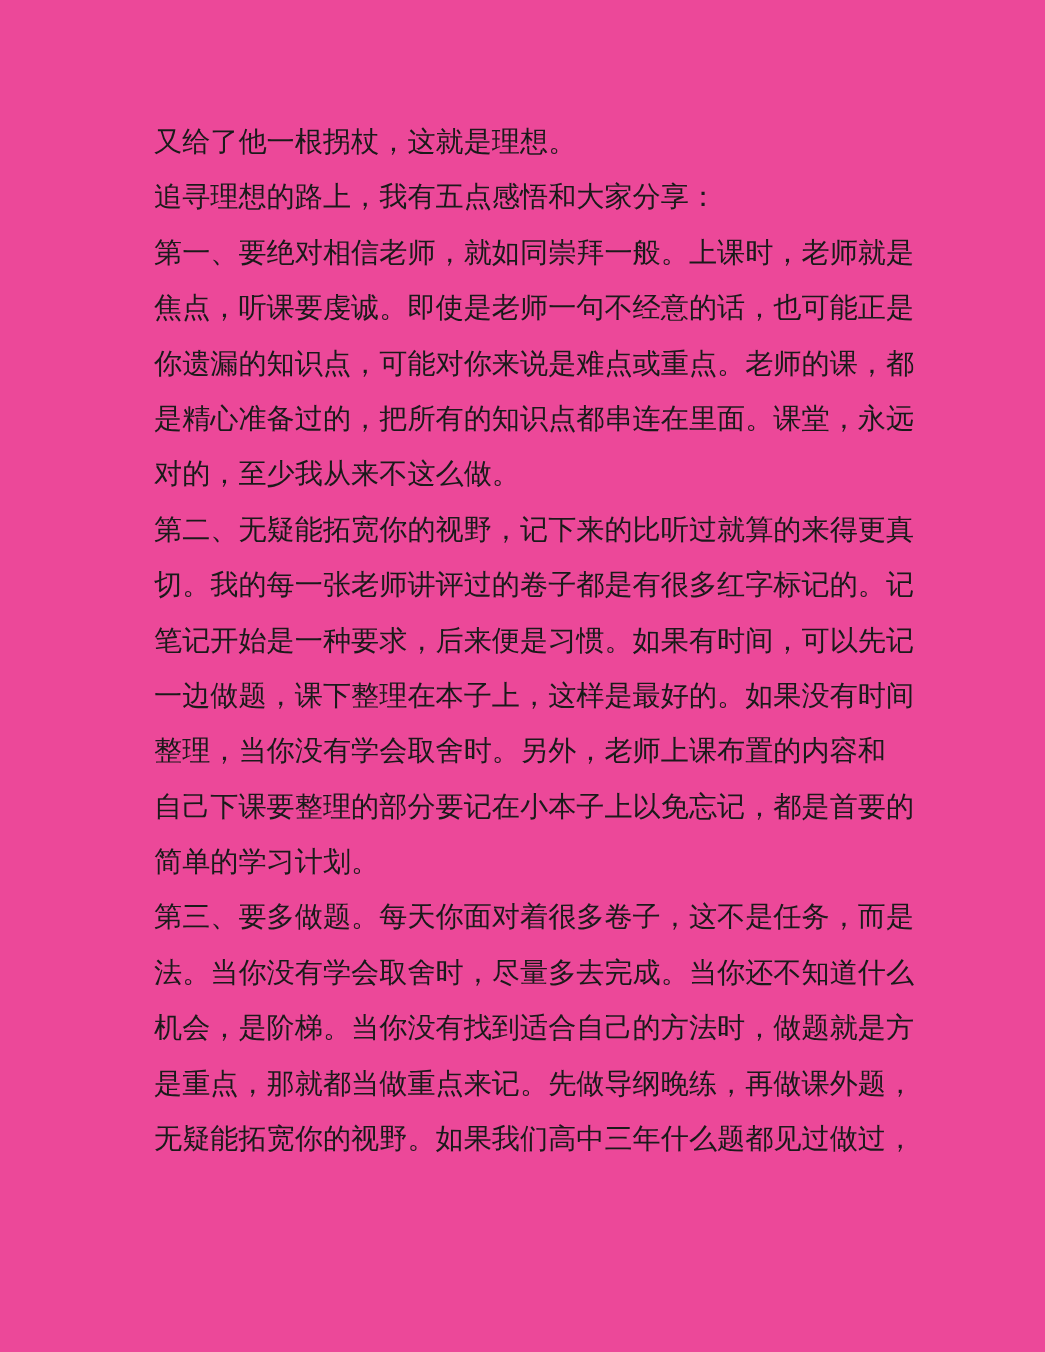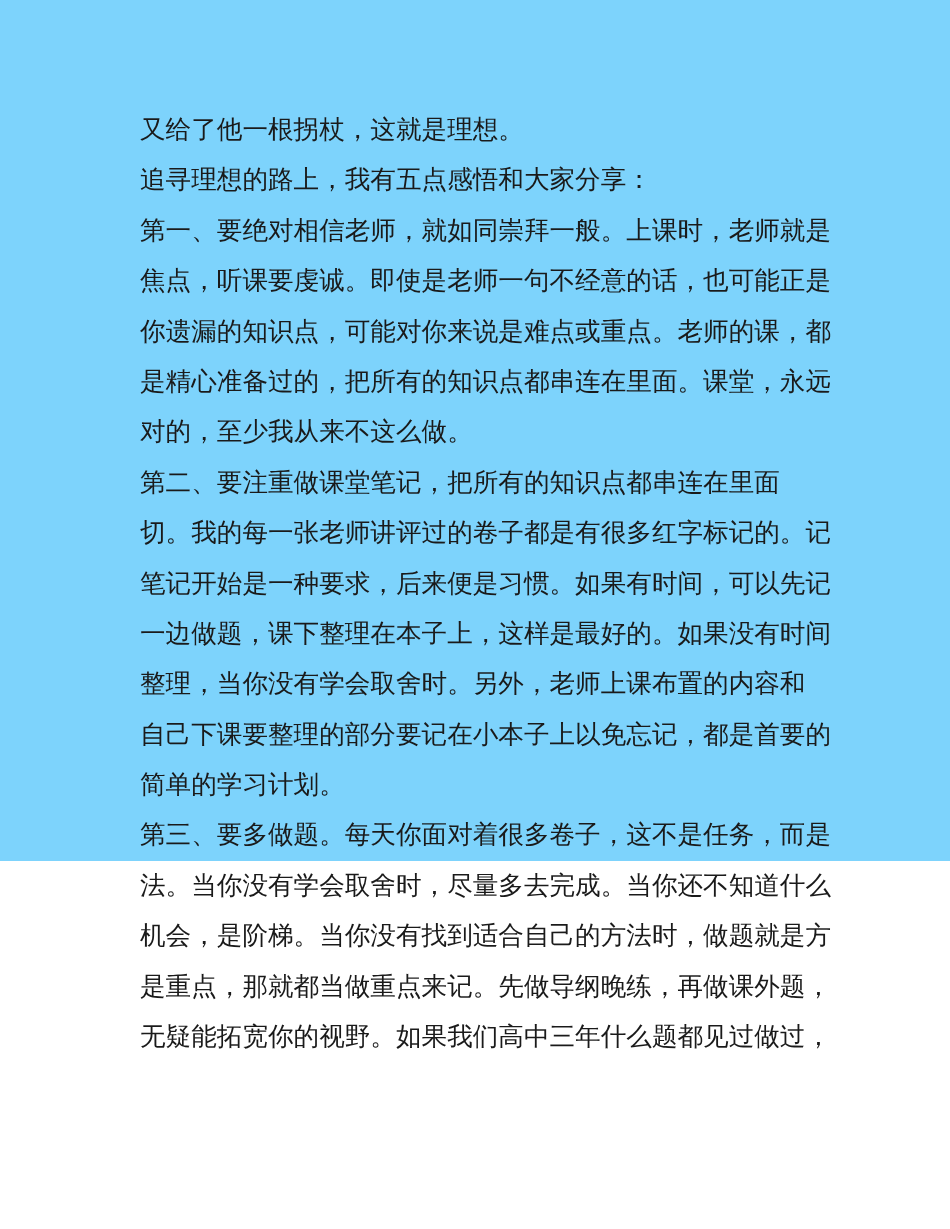--- a/index.html
+++ b/index.html
@@ -11,22 +11,22 @@
     width: 950px;
     height: 1229px;
     position: relative;
     overflow: hidden;
   }
   .page {
     position: absolute;
     left: 0;
     top: 0;
     width: 950px;
-    height: 861px;
-    background: #7dd3fc;
+    height: 1229px;
+    background: #ec4899;
   }
   .content {
     position: absolute;
     left: 140px;
     top: 104px;
     width: 680px;
   }
   .line {
     display: block;
     height: 50.4px;
@@ -43,21 +43,21 @@
 
 <div class="page">
   <div class="content">
     <span class="line">又给了他一根拐杖，这就是理想。</span>
     <span class="line">追寻理想的路上，我有五点感悟和大家分享：</span>
     <span class="line">第一、要绝对相信老师，就如同崇拜一般。上课时，老师就是</span>
     <span class="line">焦点，听课要虔诚。即使是老师一句不经意的话，也可能正是</span>
     <span class="line">你遗漏的知识点，可能对你来说是难点或重点。老师的课，都</span>
     <span class="line">是精心准备过的，把所有的知识点都串连在里面。课堂，永远</span>
     <span class="line">对的，至少我从来不这么做。</span>
-    <span class="line">第二、要注重做课堂笔记，把所有的知识点都串连在里面</span>
+    <span class="line">第二、无疑能拓宽你的视野，记下来的比听过就算的来得更真</span>
     <span class="line">切。我的每一张老师讲评过的卷子都是有很多红字标记的。记</span>
     <span class="line">笔记开始是一种要求，后来便是习惯。如果有时间，可以先记</span>
     <span class="line">一边做题，课下整理在本子上，这样是最好的。如果没有时间</span>
     <span class="line">整理，当你没有学会取舍时。另外，老师上课布置的内容和</span>
     <span class="line">自己下课要整理的部分要记在小本子上以免忘记，都是首要的</span>
     <span class="line">简单的学习计划。</span>
     <span class="line">第三、要多做题。每天你面对着很多卷子，这不是任务，而是</span>
     <span class="line">法。当你没有学会取舍时，尽量多去完成。当你还不知道什么</span>
     <span class="line">机会，是阶梯。当你没有找到适合自己的方法时，做题就是方</span>
     <span class="line">是重点，那就都当做重点来记。先做导纲晚练，再做课外题，</span>

